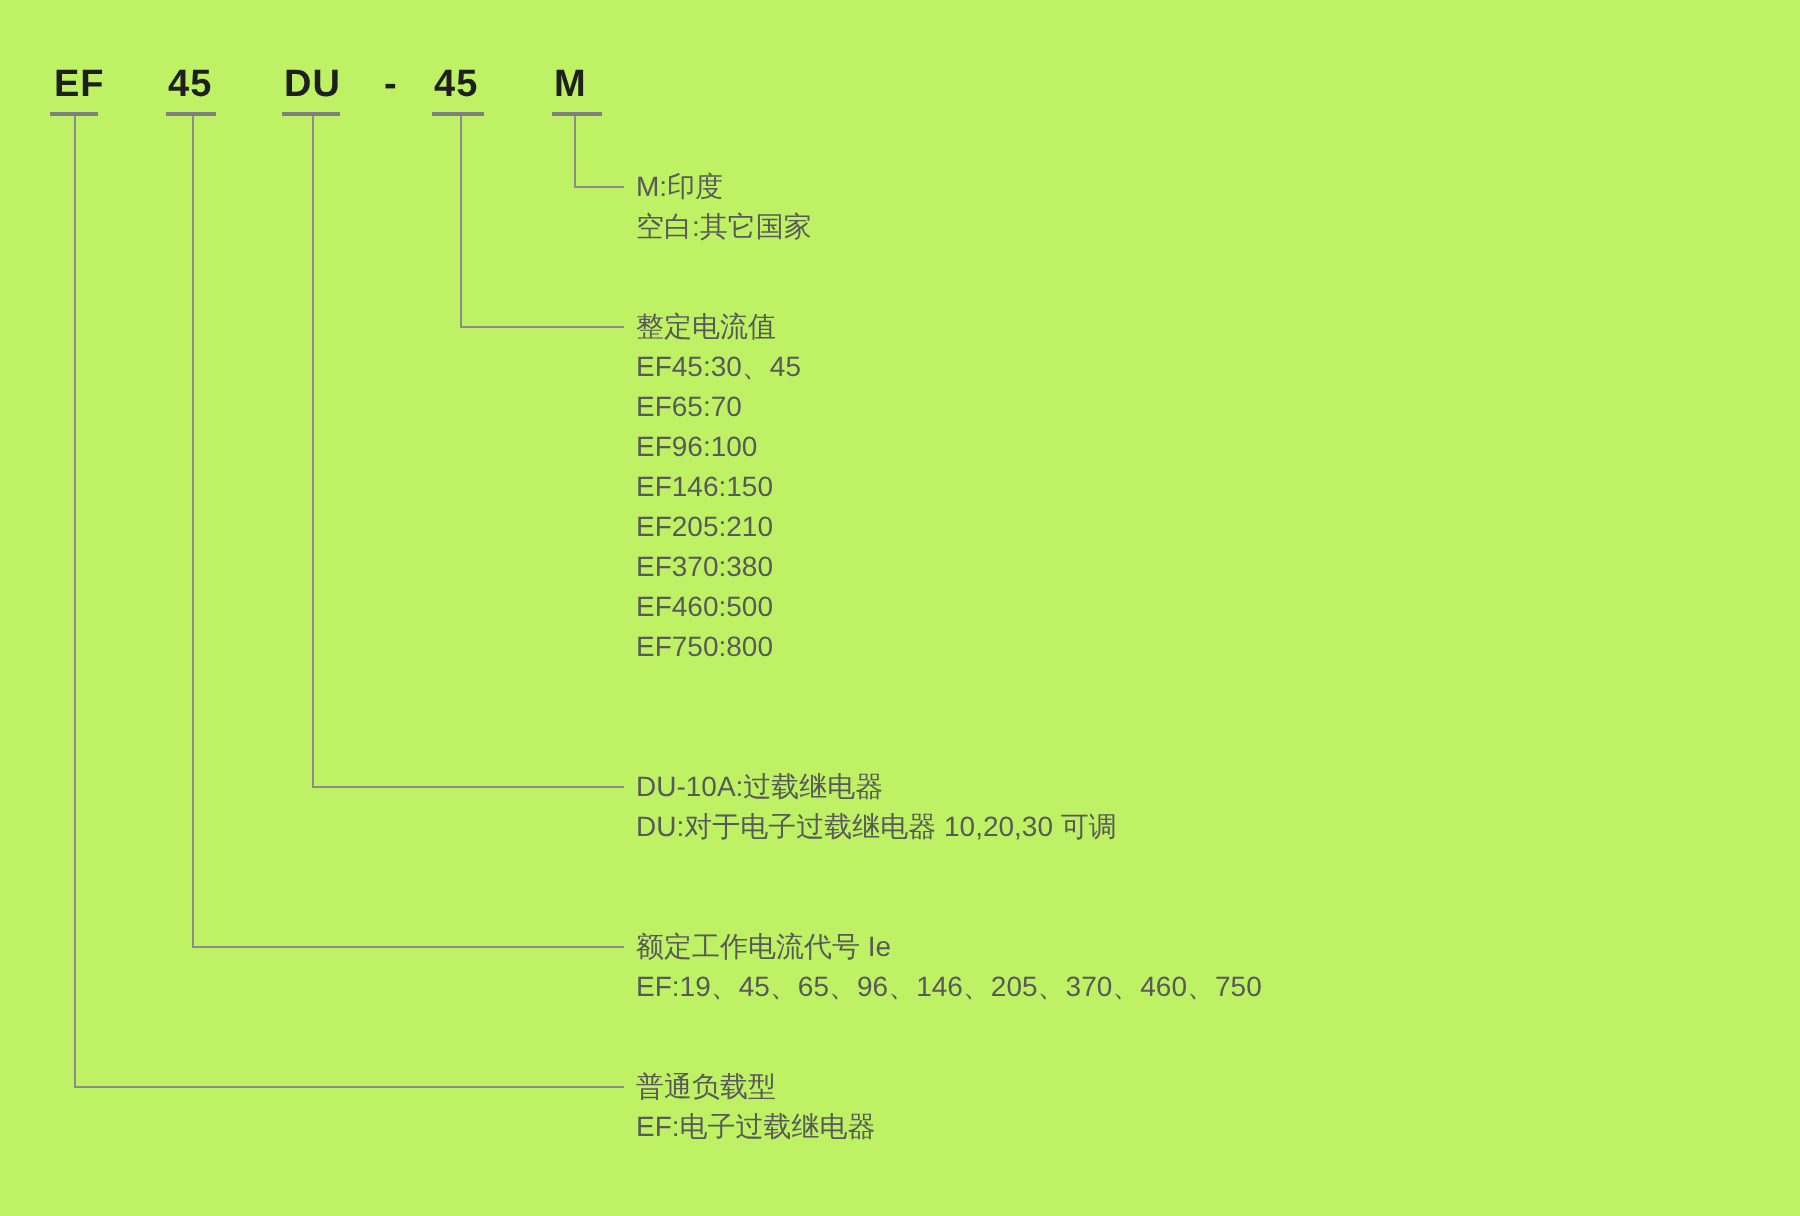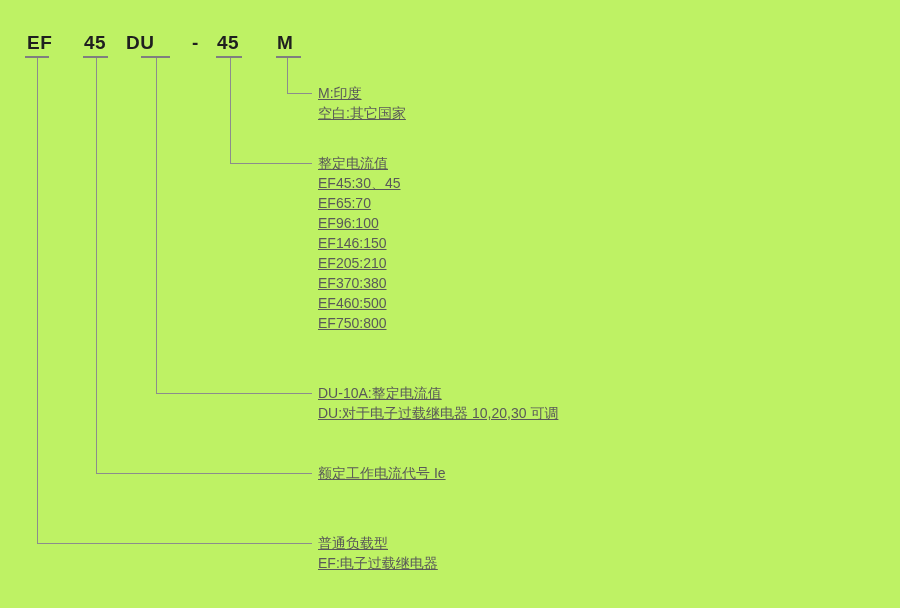--- a/index.html
+++ b/index.html
@@ -40,32 +40,31 @@
     height: 1px;
     background: #8c8c8c;
   }
   .block {
     position: absolute;
     left: 318px;
     font-size: 14px;
     line-height: 20px;
     color: #595959;
     white-space: nowrap;
-    text-decoration: underline;
   }
   .block .line { height: 20px; }
 </style>
 </head>
 <body>
 
 <div class="diagram">
 
   <div class="seg" style="left:27px">EF</div>
   <div class="seg" style="left:84px">45</div>
-  <div class="seg" style="left:126px">DU</div>
+  <div class="seg" style="left:142px">DU</div>
   <div class="seg" style="left:192px">-</div>
   <div class="seg" style="left:217px">45</div>
   <div class="seg" style="left:277px">M</div>
 
   <div class="underline" style="left:25px;width:24px"></div>
   <div class="underline" style="left:83px;width:25px"></div>
   <div class="underline" style="left:141px;width:29px"></div>
   <div class="underline" style="left:216px;width:26px"></div>
   <div class="underline" style="left:276px;width:25px"></div>
 
@@ -92,26 +91,27 @@
     <div class="line">EF65:70</div>
     <div class="line">EF96:100</div>
     <div class="line">EF146:150</div>
     <div class="line">EF205:210</div>
     <div class="line">EF370:380</div>
     <div class="line">EF460:500</div>
     <div class="line">EF750:800</div>
   </div>
 
   <div class="block" style="top:383px">
-    <div class="line">DU-10A:整定电流值</div>
+    <div class="line">DU-10A:过载继电器</div>
     <div class="line">DU:对于电子过载继电器 10,20,30 可调</div>
   </div>
 
   <div class="block" style="top:463px">
     <div class="line">额定工作电流代号 Ie</div>
+    <div class="line">EF:19、45、65、96、146、205、370、460、750</div>
   </div>
 
   <div class="block" style="top:533px">
     <div class="line">普通负载型</div>
     <div class="line">EF:电子过载继电器</div>
   </div>
 
 </div>
 
 </body></html>

